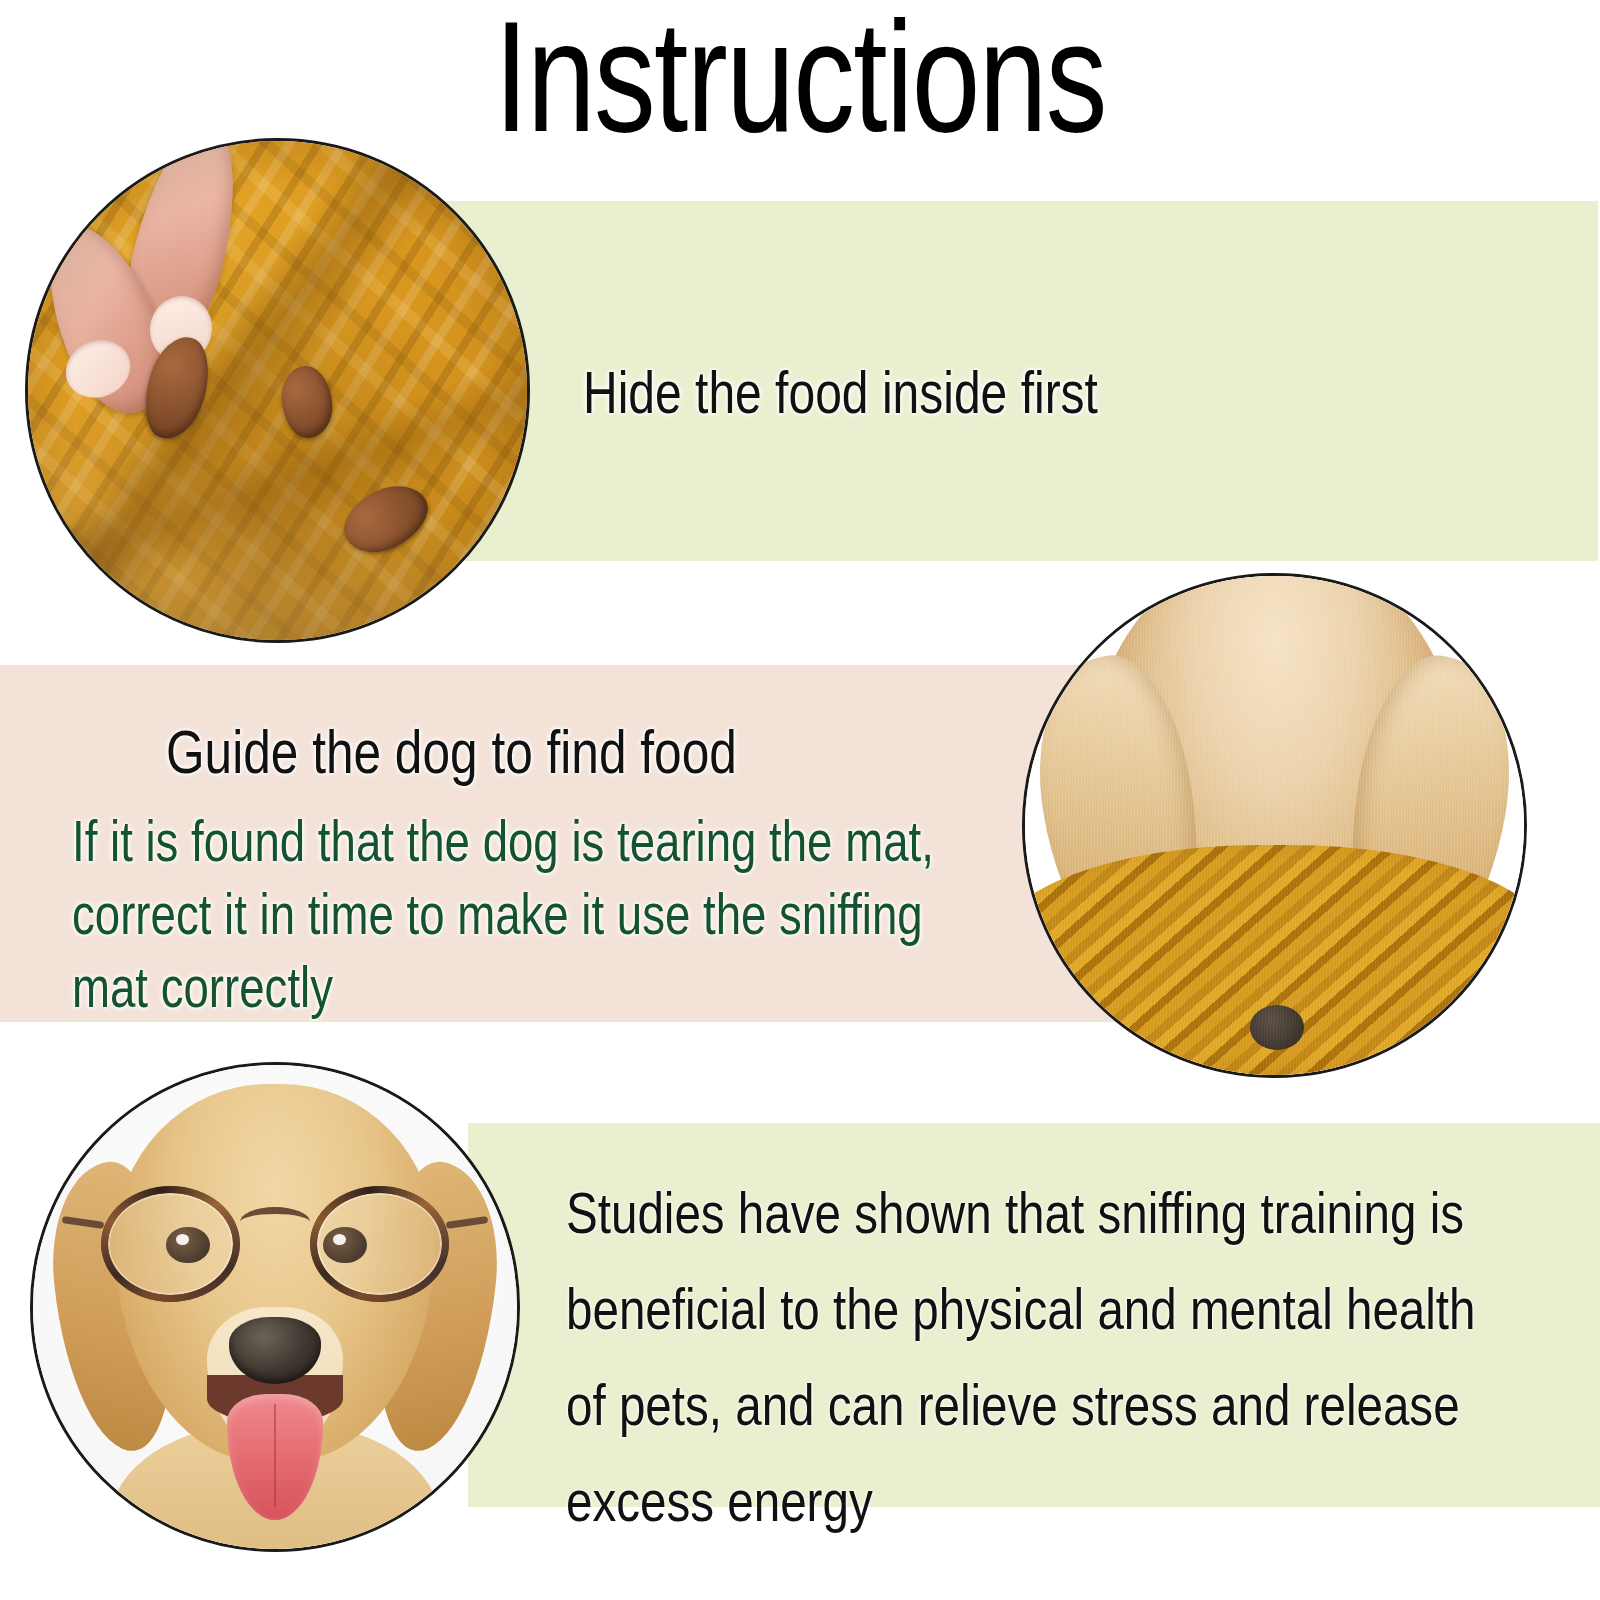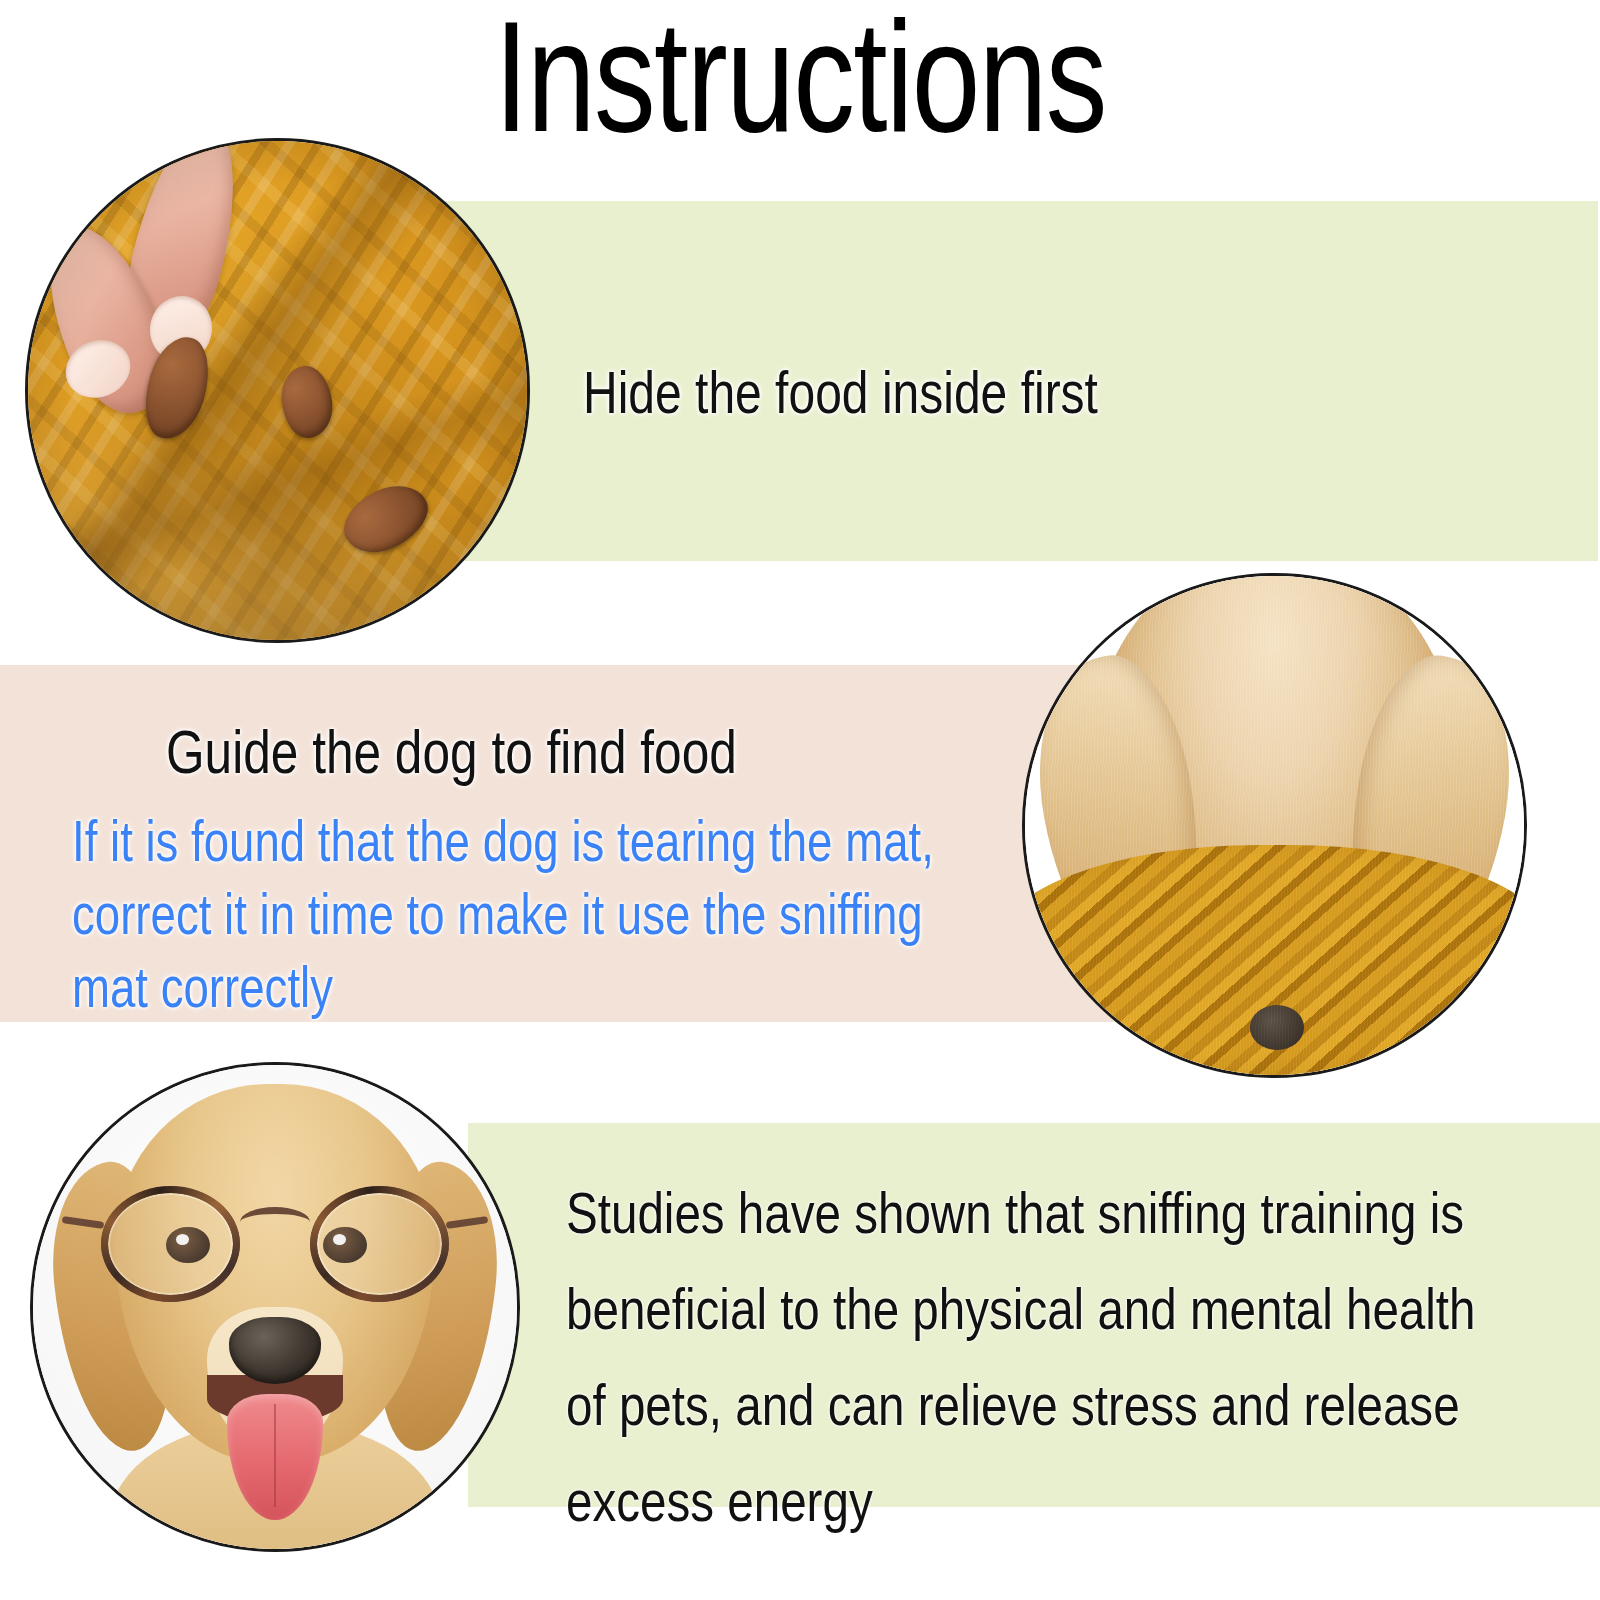--- a/index.html
+++ b/index.html
@@ -43,21 +43,21 @@
     text-shadow:0 0 4px #fff,0 0 4px #fff,0 0 7px #fff;
   }
 
   .t-guide-head{
     left:166px;top:716px;
     font-size:62px;font-weight:400;
     text-shadow:0 0 4px #fff,0 0 4px #fff,0 0 7px #fff;
   }
   .t-guide-body{
     position:absolute;left:72px;top:805px;
-    color:#3b82f6;
+    color:#14532d;
     font-size:57px;line-height:73px;
     text-shadow:0 0 4px #fff,0 0 4px #fff,0 0 7px #fff;
   }
   .t-guide-body .ln{white-space:nowrap;transform:scaleX(0.80);transform-origin:0 50%;}
 
   .t-studies{
     position:absolute;left:566px;top:1165px;
     color:#111;
     font-size:58px;line-height:96px;
     text-shadow:0 0 3px #fff,0 0 3px #fff;

